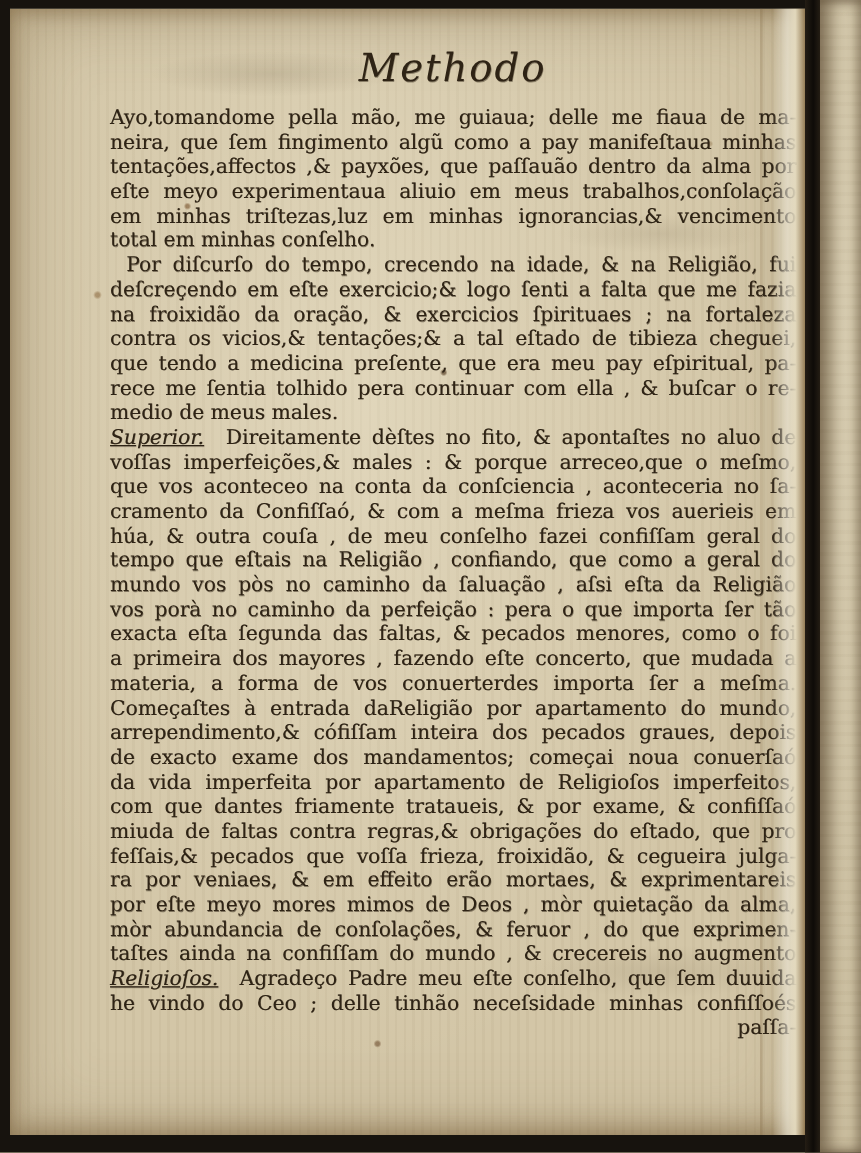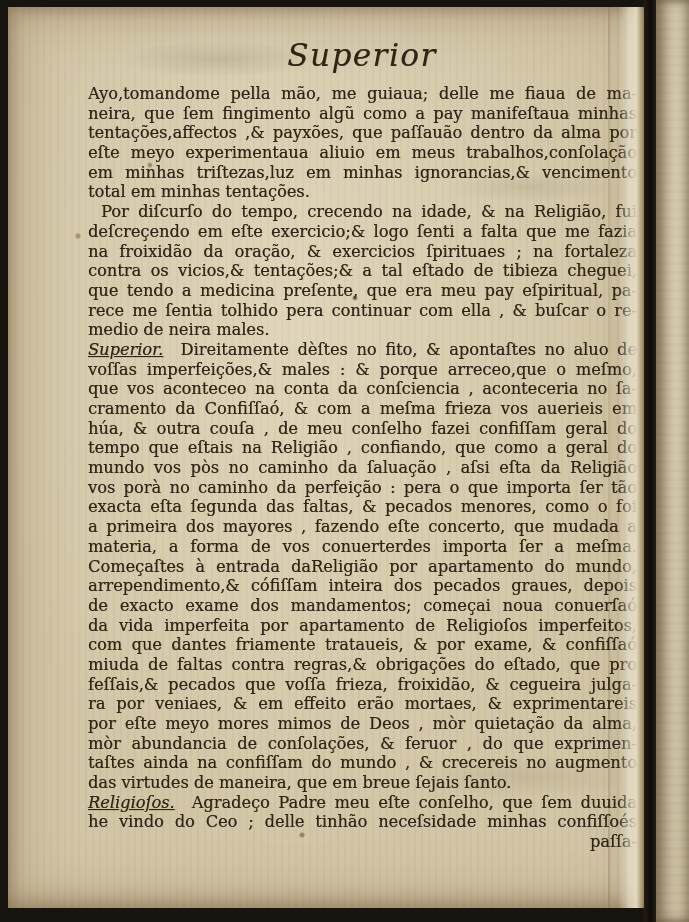--- a/index.html
+++ b/index.html
@@ -78,36 +78,36 @@
   .catchword{
     font-size:16.2px;line-height:19.7px;height:19.7px;
     text-align:right;
     text-shadow:.4px .25px 0 rgba(43,32,18,.5);
   }
 </style>
 </head>
 <body>
 
 <div class="paper-main">
-  <div class="running-head">Superior</div>
+  <div class="running-head">Methodo</div>
   <div class="text-wrap">
     <div id="text-block">
         <div class="line">Ayo,tomandome pella mão, me guiaua; delle me fiaua de ma-</div>
         <div class="line">neira, que ſem fingimento algũ como a pay manifeſtaua minhas</div>
         <div class="line">tentações,affectos ,&amp; payxões, que paſſauão dentro da alma por</div>
         <div class="line">eſte meyo experimentaua aliuio em meus trabalhos,conſolação</div>
         <div class="line">em minhas triſtezas,luz em minhas ignorancias,&amp; vencimento</div>
-        <div class="line left">total em minhas tentações.</div>
+        <div class="line left">total em minhas conſelho.</div>
         <div class="line indent">Por diſcurſo do tempo, crecendo na idade, &amp; na Religião, fui</div>
         <div class="line">deſcreçendo em eſte exercicio;&amp; logo ſenti a falta que me fazia</div>
         <div class="line">na froixidão da oração, &amp; exercicios ſpirituaes ; na fortaleza</div>
         <div class="line">contra os vicios,&amp; tentações;&amp; a tal eſtado de tibieza cheguei,</div>
         <div class="line">que tendo a medicina preſente, que era meu pay eſpiritual, pa-</div>
         <div class="line">rece me ſentia tolhido pera continuar com ella , &amp; buſcar o re-</div>
-        <div class="line left">medio de neira males.</div>
+        <div class="line left">medio de meus males.</div>
         <div class="line"><i>Superior.</i>&nbsp; Direitamente dèſtes no fito, &amp; apontaſtes no aluo de</div>
         <div class="line">voſſas imperfeições,&amp; males : &amp; porque arreceo,que o meſmo,</div>
         <div class="line">que vos aconteceo na conta da conſciencia , aconteceria no ſa-</div>
         <div class="line">cramento da Confiſſaó, &amp; com a meſma frieza vos auerieis em</div>
         <div class="line">húa, &amp; outra couſa , de meu conſelho fazei confiſſam geral do</div>
         <div class="line">tempo que eſtais na Religião , confiando, que como a geral do</div>
         <div class="line">mundo vos pòs no caminho da ſaluação , aſsi eſta da Religião</div>
         <div class="line">vos porà no caminho da perfeição : pera o que importa ſer tão</div>
         <div class="line">exacta eſta ſegunda das faltas, &amp; pecados menores, como o foi</div>
         <div class="line">a primeira dos mayores , fazendo eſte concerto, que mudada a</div>
@@ -116,21 +116,20 @@
         <div class="line">arrependimento,&amp; cófiſſam inteira dos pecados graues, depois</div>
         <div class="line">de exacto exame dos mandamentos; começai noua conuerſaó</div>
         <div class="line">da vida imperfeita por apartamento de Religioſos imperfeitos,</div>
         <div class="line">com que dantes friamente trataueis, &amp; por exame, &amp; confiſſaó</div>
         <div class="line">miuda de faltas contra regras,&amp; obrigações do eſtado, que pro</div>
         <div class="line">feſſais,&amp; pecados que voſſa frieza, froixidão, &amp; cegueira julga-</div>
         <div class="line">ra por veniaes, &amp; em effeito erão mortaes, &amp; exprimentareis</div>
         <div class="line">por eſte meyo mores mimos de Deos , mòr quietação da alma,</div>
         <div class="line">mòr abundancia de conſolações, &amp; feruor , do que exprimen-</div>
         <div class="line">taſtes ainda na confiſſam do mundo , &amp; crecereis no augmento</div>
-        <div class="line left">das virtudes de maneira, que em breue ſejais ſanto.</div>
         <div class="line"><i>Religioſos.</i>&nbsp; Agradeço Padre meu eſte conſelho, que ſem duuida</div>
         <div class="line">he vindo do Ceo ; delle tinhão neceſsidade minhas confiſſoés</div>
       </div>
     <div class="catchword">paſſa-</div>
   </div>
 </div>
 <div class="page-gap"></div>
 <div class="paper-sliver"></div>
 
 </body></html>

